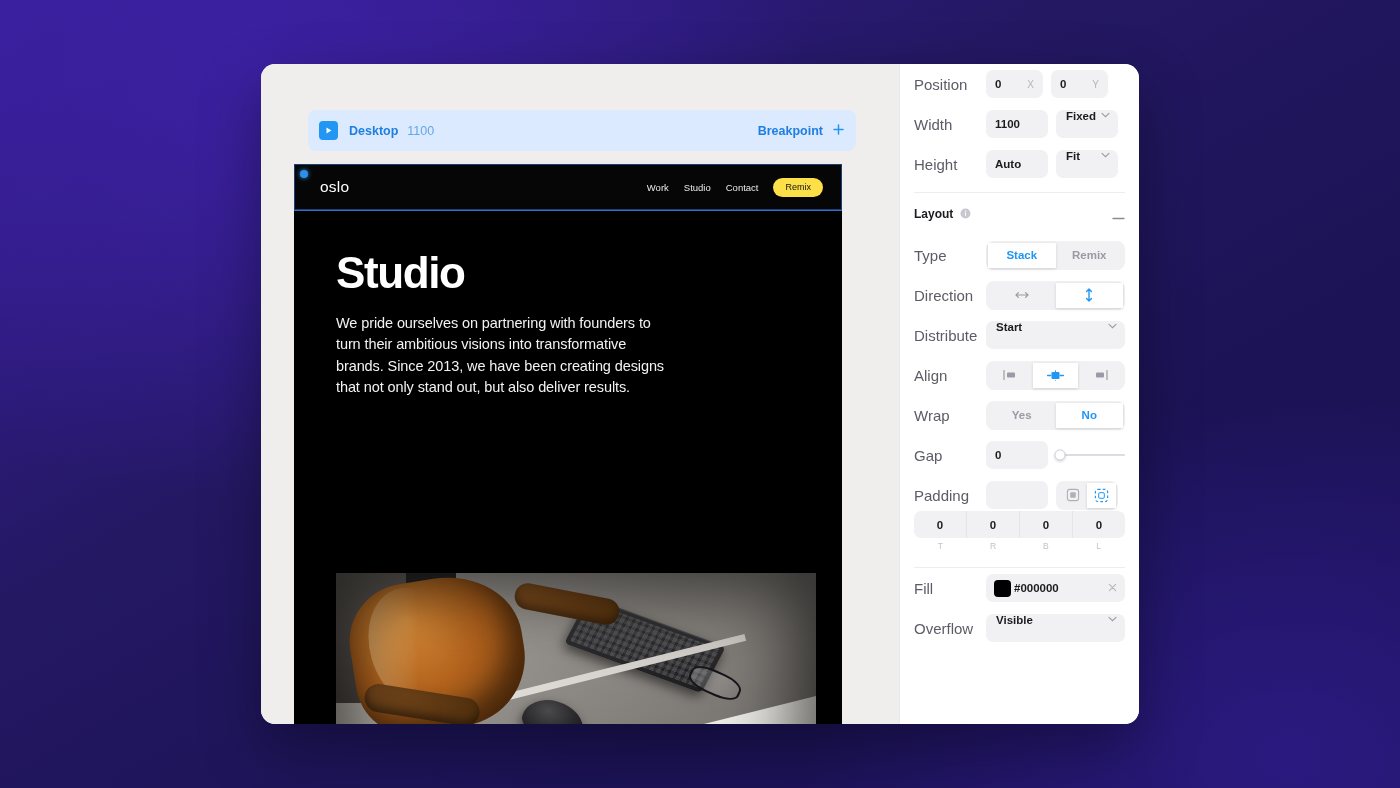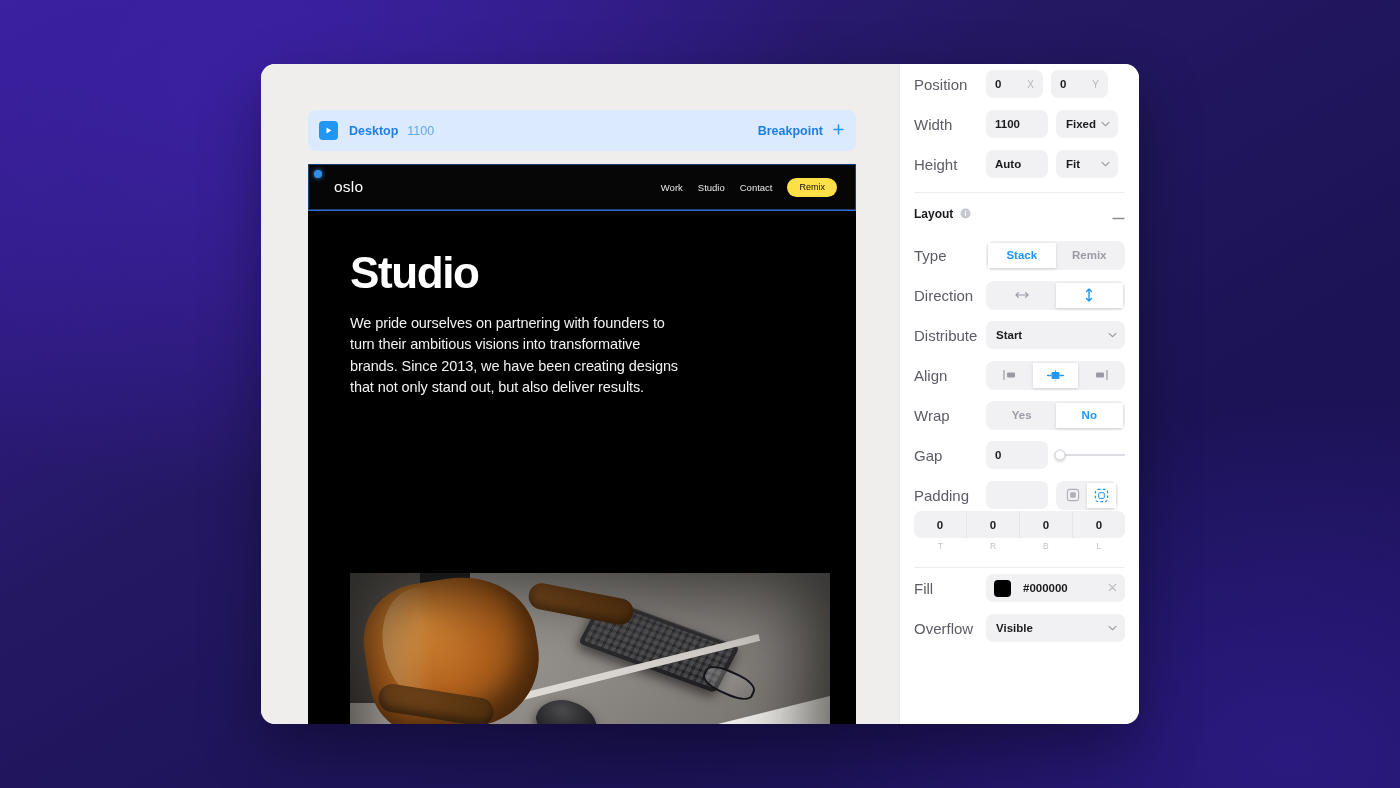--- a/index.html
+++ b/index.html
@@ -41,21 +41,21 @@
   }
   .bp-icon svg { display:block; }
   .bp-label { margin-left:11px; font-size:12.5px; color:#1f7fe0; font-weight:600; }
   .bp-size  { margin-left:9px; font-size:12.5px; color:#62a7ea; font-weight:500; }
   .bp-right { margin-left:auto; display:flex; align-items:center; gap:9px; }
   .bp-add-label { font-size:12.5px; color:#1f7fe0; font-weight:600; }
   .bp-plus { font-size:17px; color:#2196f3; line-height:1; font-weight:400; }
 
   
   .site {
-    position:absolute; left:47px; top:100px; width:548px; height:560px;
+    position:absolute; left:33px; top:100px; width:548px; height:560px;
     background:#000; overflow:hidden;
   }
   .site-nav {
     position:relative; height:47px; background:#060606;
     border:1px solid #2f6fd0; border-top:none; border-left:none; border-right:none;
     box-shadow: inset 0 0 0 1px rgba(47,111,208,.55);
     display:flex; align-items:center; padding:0 19px 0 26px;
   }
   .sel-dot {
     position:absolute; left:6px; top:6px; width:8px; height:8px;
@@ -177,21 +177,21 @@
     display:flex; align-items:center; padding:0 9px;
     font-size:11.5px; color:#1b1b20; font-weight:600;
   }
   .field .unit { margin-left:auto; font-size:10px; color:#b5b5bd; font-weight:400; }
   .f-half { width:57px; }
   .f-wide { width:62px; }
   .f-blank { width:62px; }
 
   .select {
     background:#f1f1f3; border-radius:7px; height:28px;
-    display:flex; align-items:center; padding:0 8px 0 10px;
+    display:flex; align-items:flex-start; padding:0 8px 0 10px;
     font-size:11.5px; color:#1b1b20; font-weight:600; position:relative;
   }
   .select .chev { margin-left:auto; color:#9a9aa4; font-size:9px; }
   .s-small { width:62px; }
   .s-full  { flex:1; }
 
   .seg {
     display:flex; background:#f1f1f3; border-radius:8px; padding:2px; height:29px;
     flex:1;
   }
@@ -229,21 +229,21 @@
   .divider { height:1px; background:#ededf0; margin:8px 0 0 0; }
   .sec-head {
     display:flex; align-items:center; height:42px;text-align:right;
   }
   .sec-title { font-size:12px; font-weight:700; color:#1b1b20; }
   .info-icon { margin-left:7px; }
   .sec-action { margin-left:auto; color:#8a8a94; font-size:15px; line-height:1; }
 
   .swatch-field {
     background:#f1f1f3; border-radius:7px; height:28px; flex:1;
-    display:flex; align-items:center; padding:0 8px; gap:12px;
+    display:flex; align-items:center; padding:0 8px; gap:3px;
   }
   .swatch {
     width:17px; height:17px; border-radius:4px; flex:0 0 auto;
     border:1px solid rgba(0,0,0,.10);
   }
   .swatch-val { font-size:11.5px; color:#1b1b20; font-weight:600; }
   .swatch-x { margin-left:auto; color:#b5b5bd; font-size:11px; }
 </style>
 </head>
 <body>

